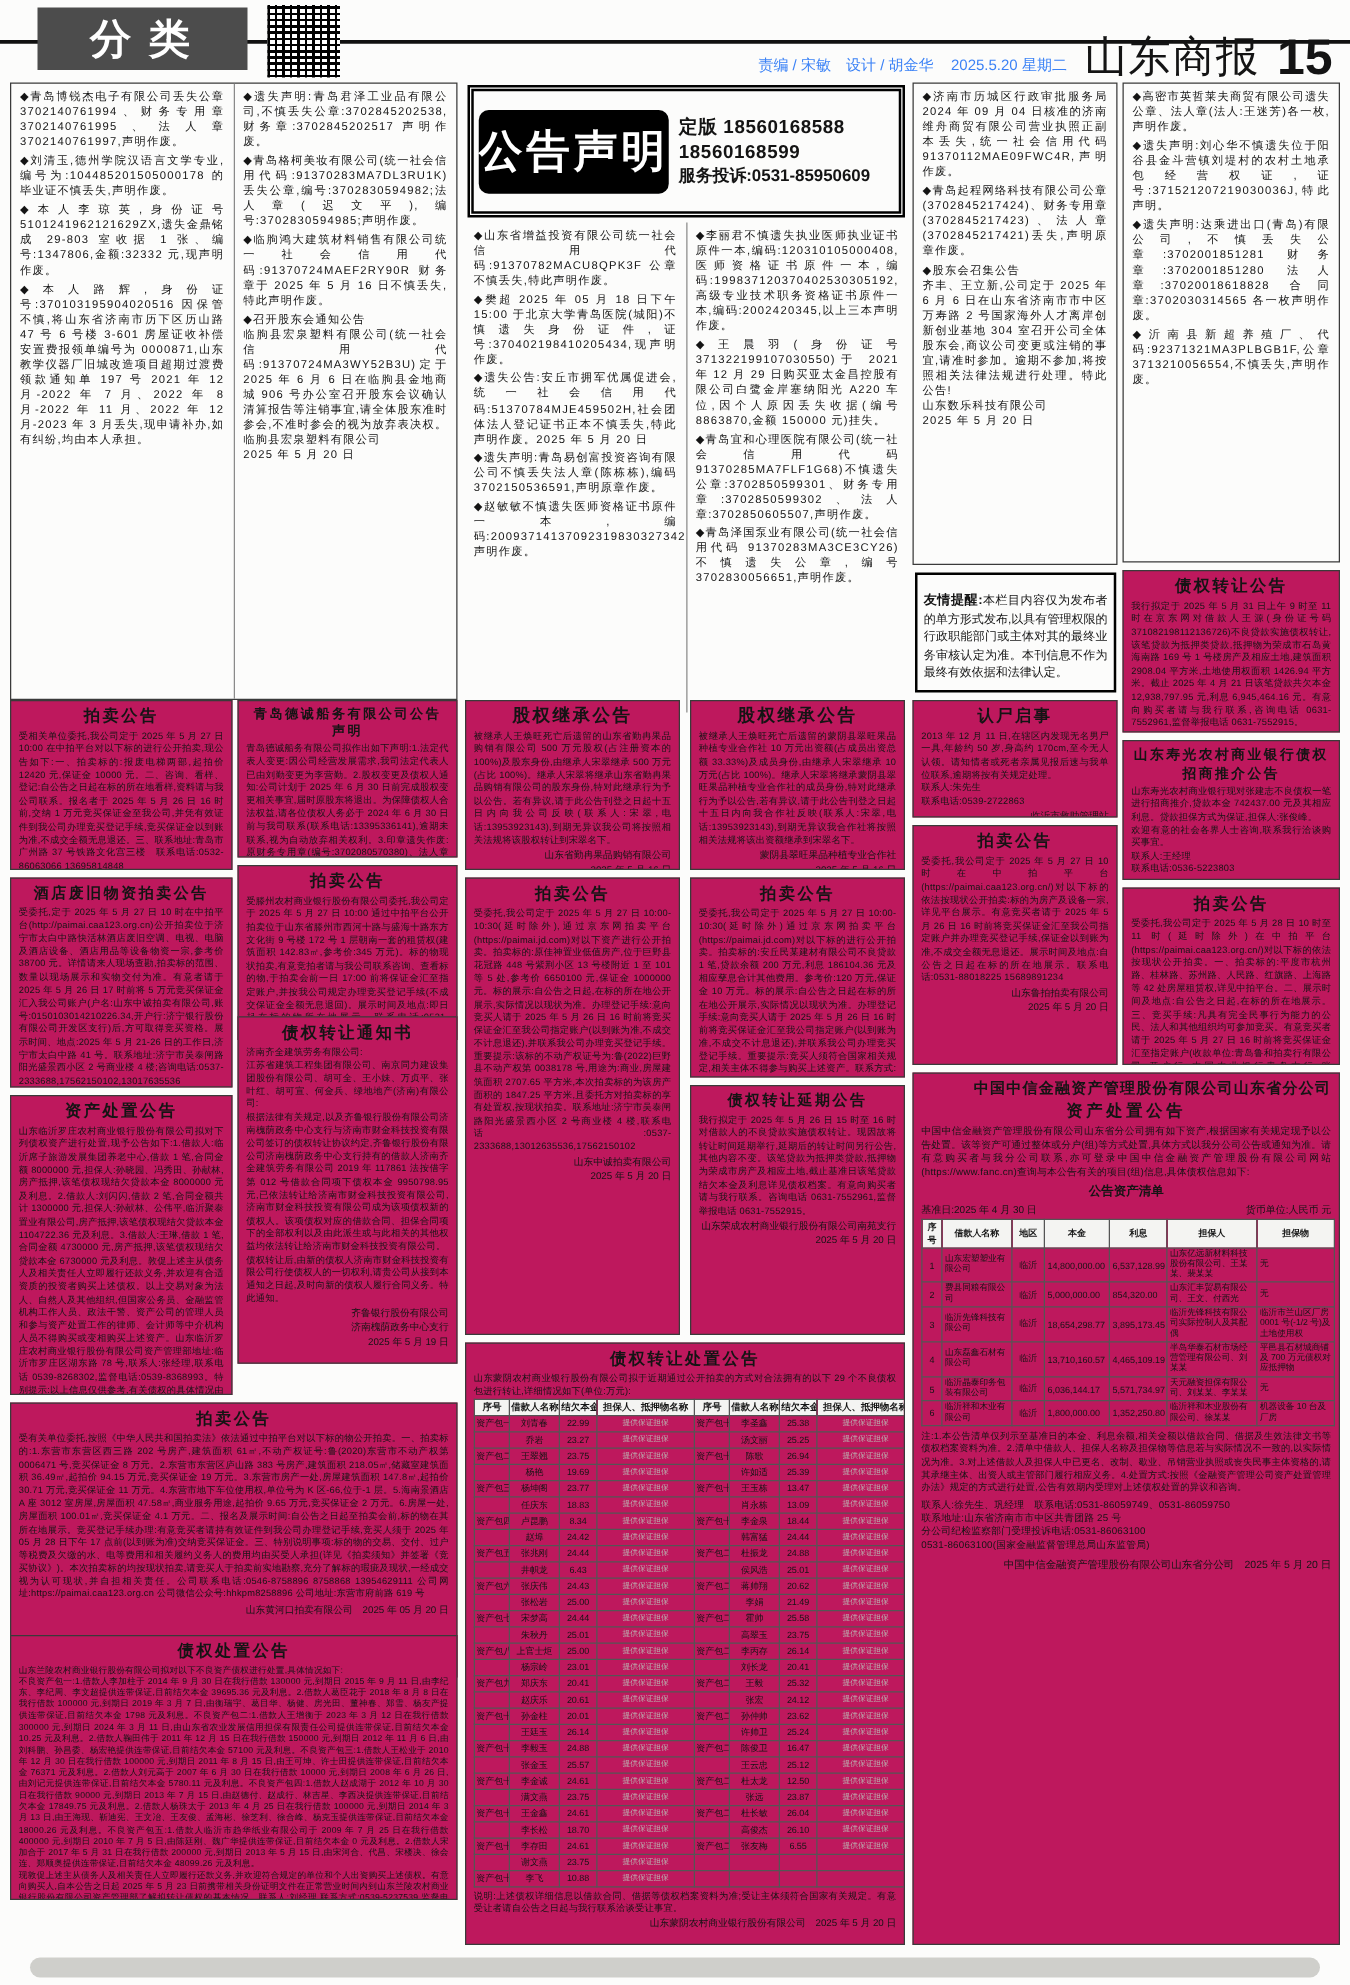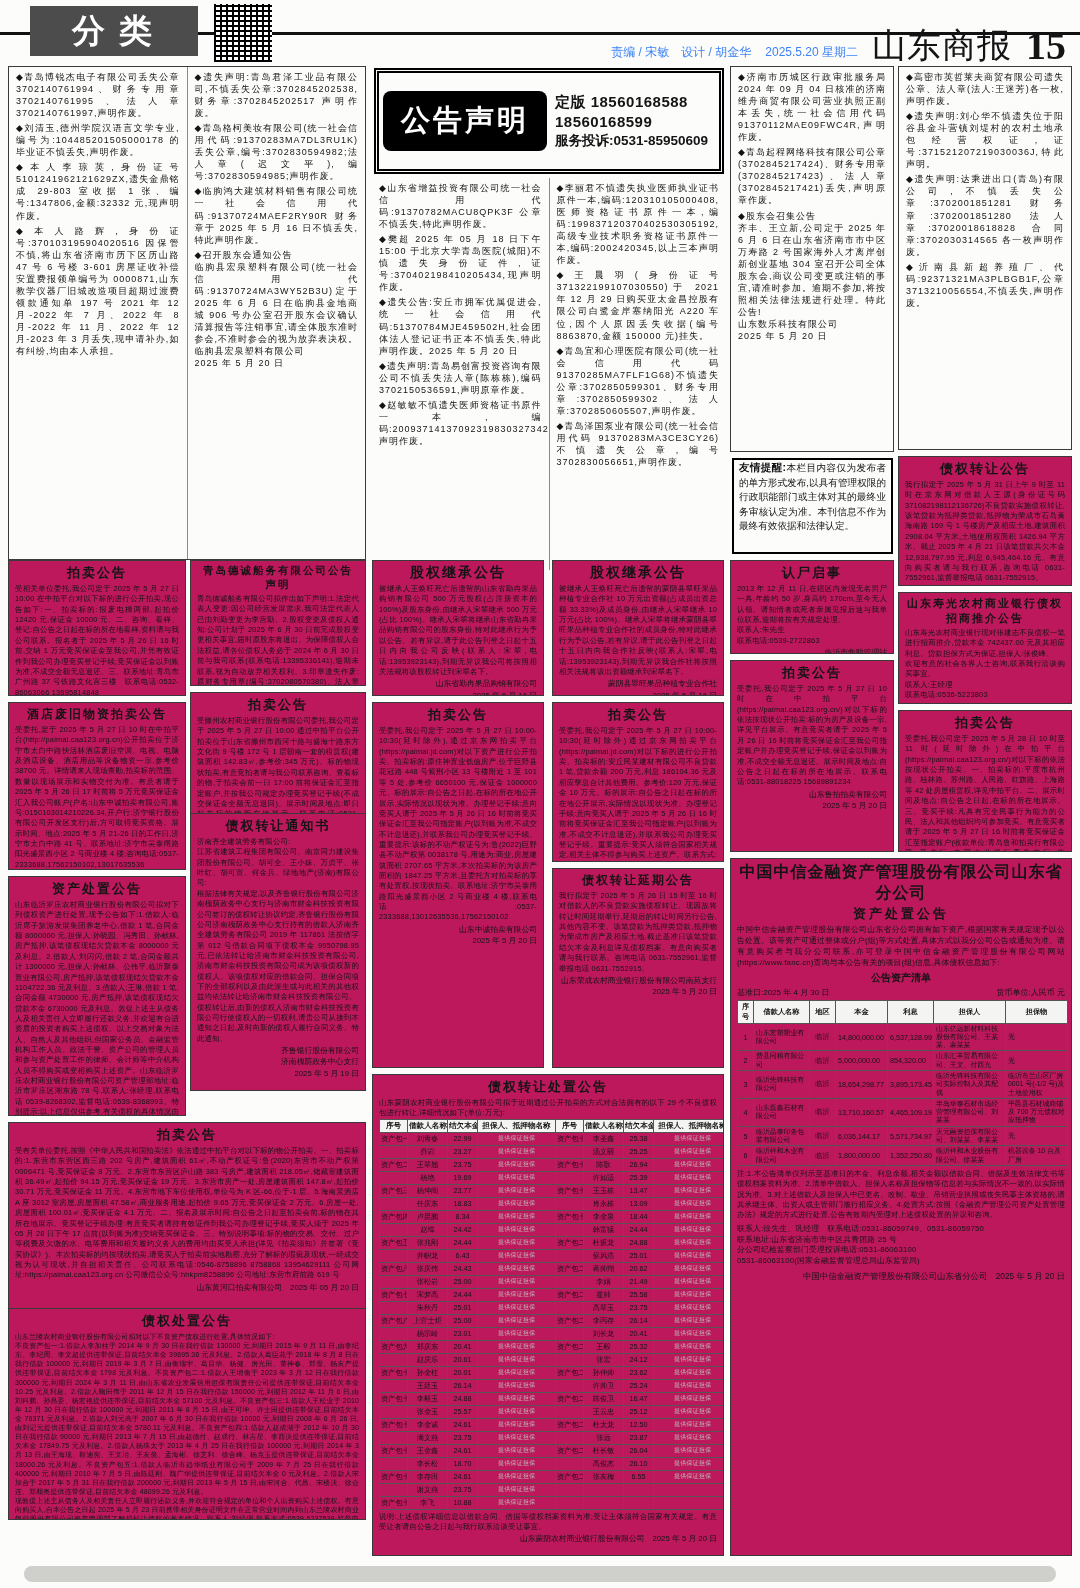--- a/index.html
+++ b/index.html
@@ -10,52 +10,52 @@
   .hrule{position:absolute;left:0;top:32px;width:100%;height:3px;background:#111;}
   .catbox{position:absolute;left:30px;top:6px;width:158px;height:50px;background:#4c4c4c;color:#fff;
           font-size:33px;font-weight:bold;letter-spacing:14px;display:flex;align-items:center;justify-content:center;
           padding-left:10px;font-family:"Liberation Serif","DejaVu Serif",serif;}
   .qr{position:absolute;left:214px;top:4px;width:58px;height:58px;background-color:#fff;
       background-image:repeating-linear-gradient(0deg,#000 0 2px,transparent 2px 5px),
                        repeating-linear-gradient(90deg,#000 0 2px,#fff 2px 6px);}
   .hright{position:absolute;right:14px;top:6px;display:flex;align-items:flex-end;gap:14px;}
   .hsmall{font-size:12px;color:#3b82f6;padding-bottom:8px;margin-top:38px;}
   .hpaper{font-size:34px;font-weight:400;letter-spacing:1px;}
-  .hpage{font-size:40px;font-weight:bold;font-family:Liberation Serif, serif;}
+  .hpage{font-size:40px;font-weight:bold;}
   
   .anncols{display:flex;height:100%;}
   .anncol{flex:1;padding:4px 7px;overflow:hidden;}
   .anncol + .anncol{border-left:1px solid #8a8a8a;}
   .ann{margin:0 0 3px 0;font-size:9px;line-height:1.34;letter-spacing:1px;text-align:justify;white-space:pre-line;}
   
   .nhead{border:5px double #000;margin:2px 2px 4px 2px;height:88px;display:flex;align-items:center;padding:4px;}
-  .nbadge{background:#000;color:#fff;font-size:29px;font-weight:900;letter-spacing:3px;border-radius:8px;
-          padding:10px 18px;margin-right:8px;white-space:nowrap;}
+  .nbadge{background:#000;color:#fff;font-size:35px;font-weight:900;letter-spacing:3px;border-radius:8px;
+          padding:10px 0;margin-right:8px;white-space:nowrap;}
   .nlines{flex:1;}
   .nl{font-size:15px;font-weight:bold;letter-spacing:.5px;line-height:1.35;}
   .nl2{font-size:13.5px;font-weight:bold;}
   
   .box{padding:3px 6px;overflow:hidden;background:#be185d;}
   .bt{text-align:center;font-weight:bold;font-size:13px;letter-spacing:2px;margin:0 0 2px 0;}
   .bt.big{font-size:14px;}
   .bb{font-size:7.4px;line-height:1.4;letter-spacing:.2px;text-align:justify;white-space:pre-line;}
   .sg{font-size:7.8px;text-align:right;line-height:1.45;white-space:pre-line;margin-top:1px;}
-  .fr{border:2.5px solid #000;padding:0 5px;font-size:9.6px;line-height:1.5;text-align:justify;overflow:hidden;}
+  .fr{border:2.5px solid #000;padding:13px 5px;font-size:9.6px;line-height:1.5;text-align:justify;overflow:hidden;}
   .fr b{font-size:10.5px;}
   
   table{border-collapse:collapse;width:100%;table-layout:fixed;}
   .t1 th,.t1 td{border:1px solid #555;font-size:7.2px;padding:0 1px;text-align:center;overflow:hidden;white-space:nowrap;height:12px;}
   .t1 th{font-weight:bold;font-size:7.6px;background:#f4f4f2;}
   .t1 .gy{color:#b9b9b4;font-size:6.2px;}
   .t2 th,.t2 td{border:1px solid #555;font-size:7.2px;padding:1px 2px;text-align:center;overflow:hidden;}
   .t2 th{font-weight:bold;background:#f4f4f2;}
   .t2 td.wrap{white-space:normal;line-height:1.2;text-align:left;font-size:6.9px;}
   .t2 td.num{text-align:left;}
   .baseline{display:flex;justify-content:space-between;font-size:8px;margin:2px 0;}
-  .ct-company{text-align:center;font-weight:bold;font-size:16px;letter-spacing:1px;}
+  .ct-company{text-align:right;font-weight:bold;font-size:12px;letter-spacing:1px;}
   .ct-title{text-align:center;font-weight:bold;font-size:13px;letter-spacing:3px;margin:1px 0 2px 0;}
   .ct-list{text-align:center;font-weight:bold;font-size:10px;margin:2px 0;}
   .botband{position:absolute;left:24px;top:1566px;width:1032px;height:16px;background:#cfcfcb;border-radius:8px;}
 </style>
 </head>
 <body>
 
 <div class="page">
 
   <header>

